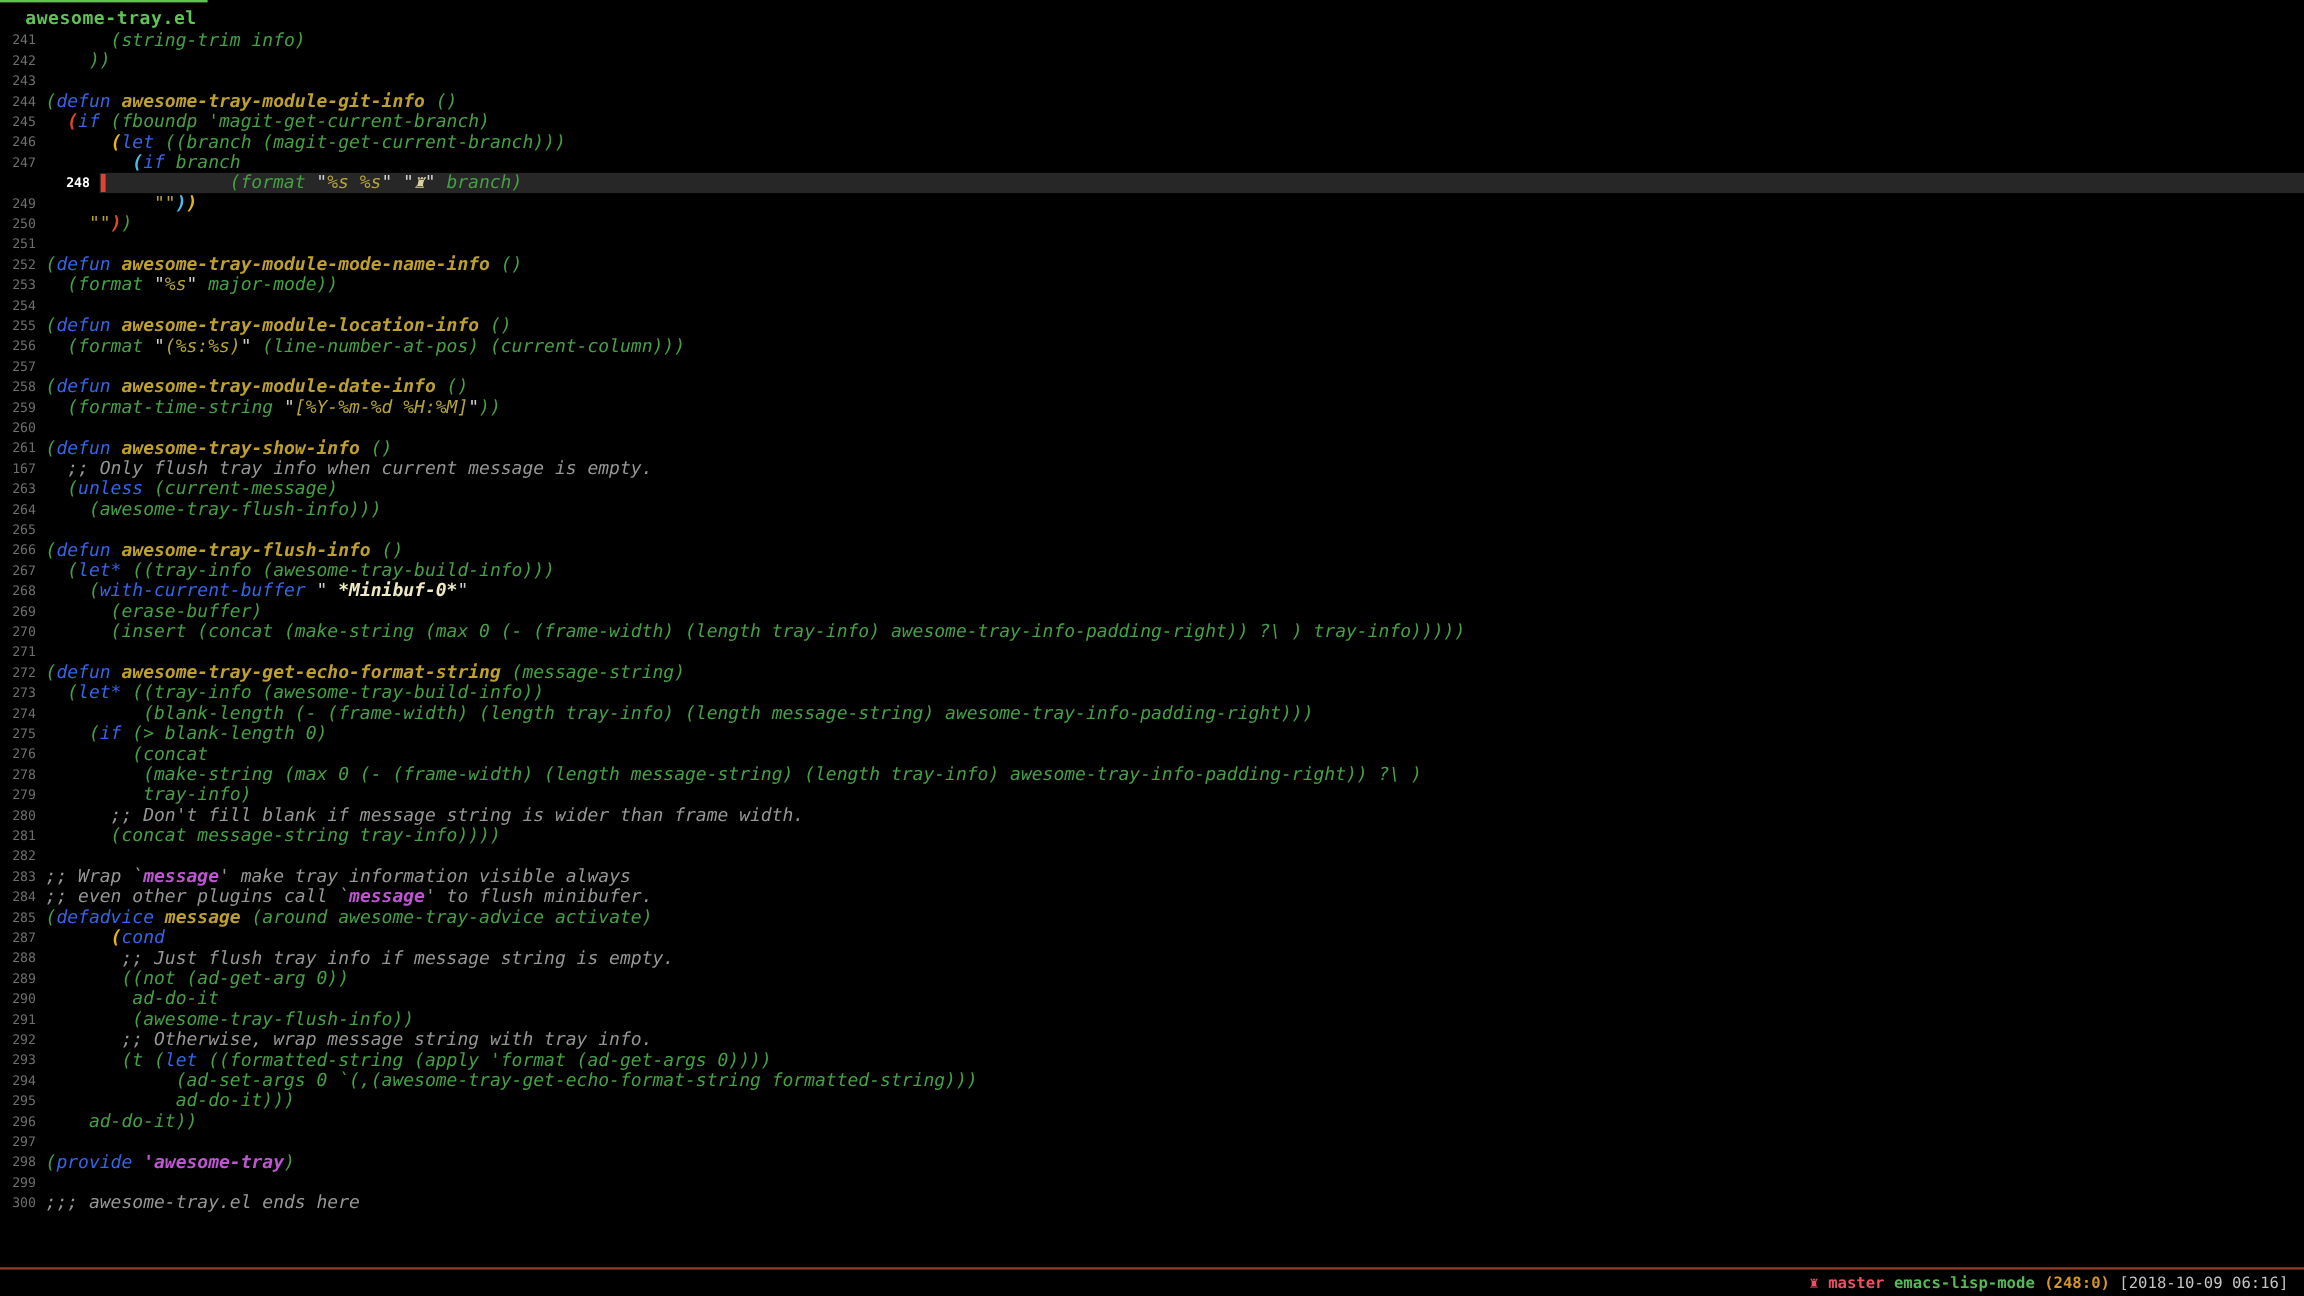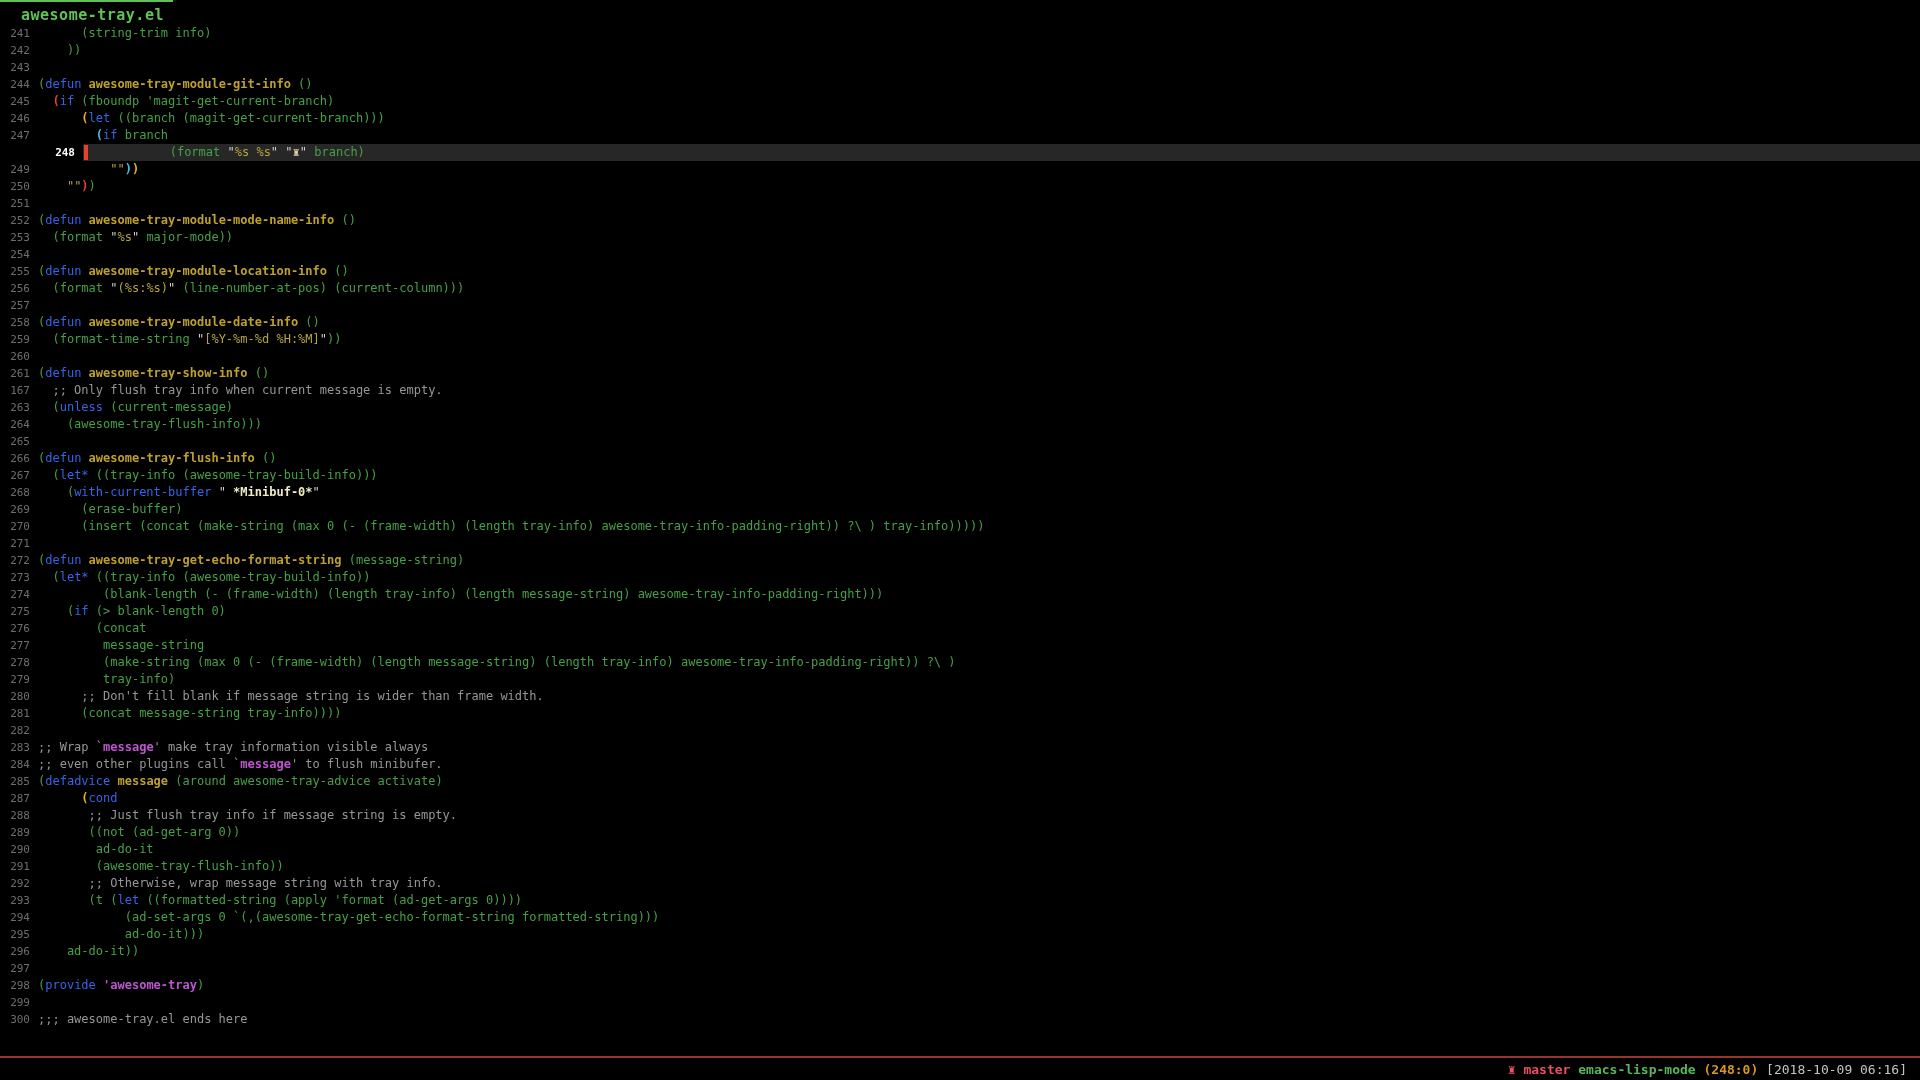--- a/index.html
+++ b/index.html
@@ -22,21 +22,21 @@
   
   .code-area {
     position:absolute; top:25px; left:0; width:1920px;
   }
   .code-line { display:flex; height:17px; line-height:17px; font-size:11px; }
   .gutter {
     width:38px; flex:0 0 38px; text-align:right; padding-right:8px;
     color:#6E6E6E;
   }
   .code-line.current .gutter { color:#FFFFFF; font-weight:bold;margin-left:45px; }
-  .code-text { flex:1; position:relative; white-space:pre; font-family:inherit; font-size:12px; line-height:17px; }
+  .code-text { flex:1; position:relative; white-space:pre; font-family:inherit; font-size:15px; line-height:17px;font-style:italic; }
   .code-line.current .code-text { background:#272727; }
   .cursor {
     position:absolute; left:1px; top:1px; width:4px; height:15px; background:#E8402E;
   }
 
   
   .g  { color:#46A046; }
   .k  { color:#3565E8; }
   .f  { color:#BEA02D; font-weight:bold; }
   .c  { color:#969696; }
@@ -210,24 +210,20 @@
       </div>
       <div class="code-line">
         <span class="gutter">275</span>
         <span class="code-text"><span class="g">    (</span><span class="k">if</span><span class="g"> (&gt; blank-length 0)</span></span>
       </div>
       <div class="code-line">
         <span class="gutter">276</span>
         <span class="code-text"><span class="g">        (concat</span></span>
       </div>
       <div class="code-line">
-        <span class="gutter">277</span>
-        <span class="code-text"><span class="g">         message-string</span></span>
-      </div>
-      <div class="code-line">
         <span class="gutter">278</span>
         <span class="code-text"><span class="g">         (make-string (max 0 (- (frame-width) (length message-string) (length tray-info) awesome-tray-info-padding-right)) ?\ )</span></span>
       </div>
       <div class="code-line">
         <span class="gutter">279</span>
         <span class="code-text"><span class="g">         tray-info)</span></span>
       </div>
       <div class="code-line">
         <span class="gutter">280</span>
         <span class="code-text"><span class="c">      ;; Don't fill blank if message string is wider than frame width.</span></span>

